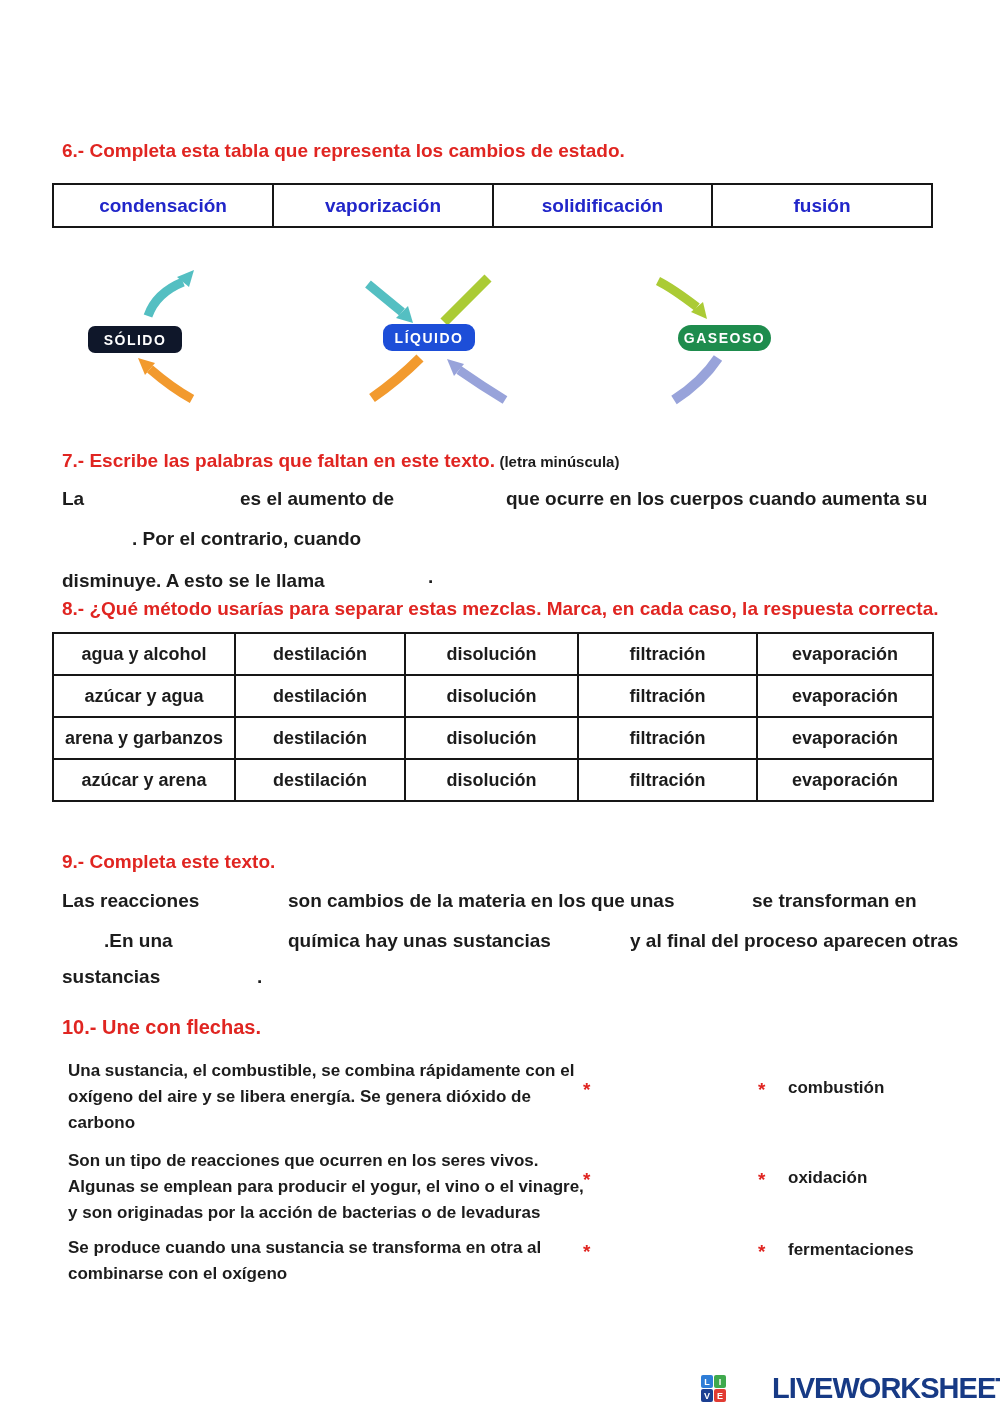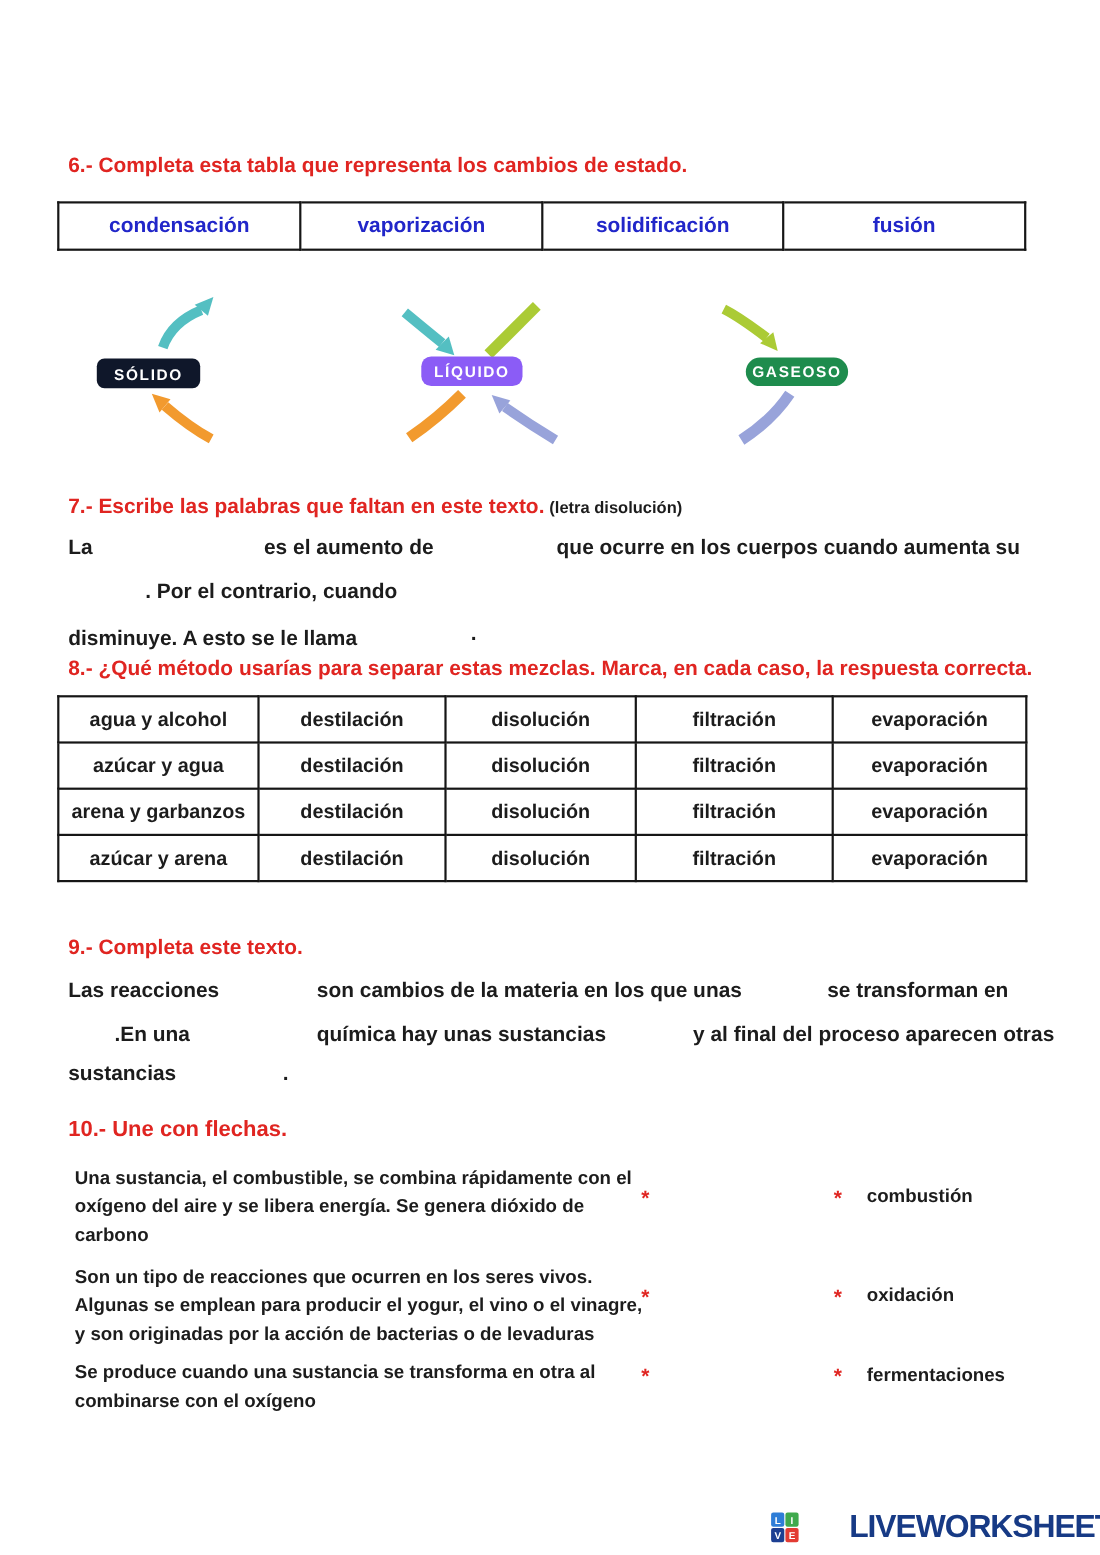--- a/index.html
+++ b/index.html
@@ -70,26 +70,26 @@
     <path d="M 360 98 Q 338 120 312 138" fill="none" stroke="#f29a2e" stroke-width="10"></path>
     <path d="M 132 139 Q 112 128 90 109" fill="none" stroke="#f29a2e" stroke-width="9"></path>
     <polygon points="78,98 95,103 85,115" fill="#f29a2e"></polygon>
 
     <path d="M 658 98 Q 642 122 614 140" fill="none" stroke="#98a3da" stroke-width="10"></path>
     <path d="M 445 140 Q 422 126 399 110" fill="none" stroke="#98a3da" stroke-width="9"></path>
     <polygon points="387,99 404,104 394,116" fill="#98a3da"></polygon>
   </svg>
 
   <div class="state-box" style="left:88px; top:326px; width:94px; height:27px; background:#0f172a; border-radius:7px;">SÓLIDO</div>
-  <div class="state-box" style="left:383px; top:324px; width:92px; height:27px; background:#8b5cf6; border-radius:9px;">LÍQUIDO</div>
+  <div class="state-box" style="left:383px; top:324px; width:92px; height:27px; background:#1d4ed8; border-radius:9px;">LÍQUIDO</div>
   <div class="state-box" style="left:678px; top:325px; width:93px; height:26px; background:#1e8c4d; border-radius:13px;">GASEOSO</div>
 
   <div class="abs" style="left:62px; top:450px; white-space:nowrap;">
     <span class="heading" style="color:#e02521;">7.- Escribe las palabras que faltan en este texto.</span>
-    <span class="note">(letra disolución)</span>
+    <span class="note">(letra minúscula)</span>
   </div>
   <span class="abs body-frag" style="left:62px; top:488px;">La</span>
   <span class="abs body-frag" style="left:240px; top:488px;">es el aumento de</span>
   <span class="abs body-frag" style="left:506px; top:488px;">que ocurre en los cuerpos cuando aumenta su</span>
   <span class="abs body-frag" style="left:132px; top:528px;">. Por el contrario, cuando</span>
   <span class="abs body-frag" style="left:62px; top:570px;text-align:center;">disminuye. A esto se le llama</span>
   <span class="abs body-frag" style="left:428px; top:566px;">.</span>
 
   <div class="abs heading" style="left:62px; top:598px; color:#e02521;">8.- ¿Qué método usarías para separar estas mezclas. Marca, en cada caso, la respuesta correcta.</div>
 

